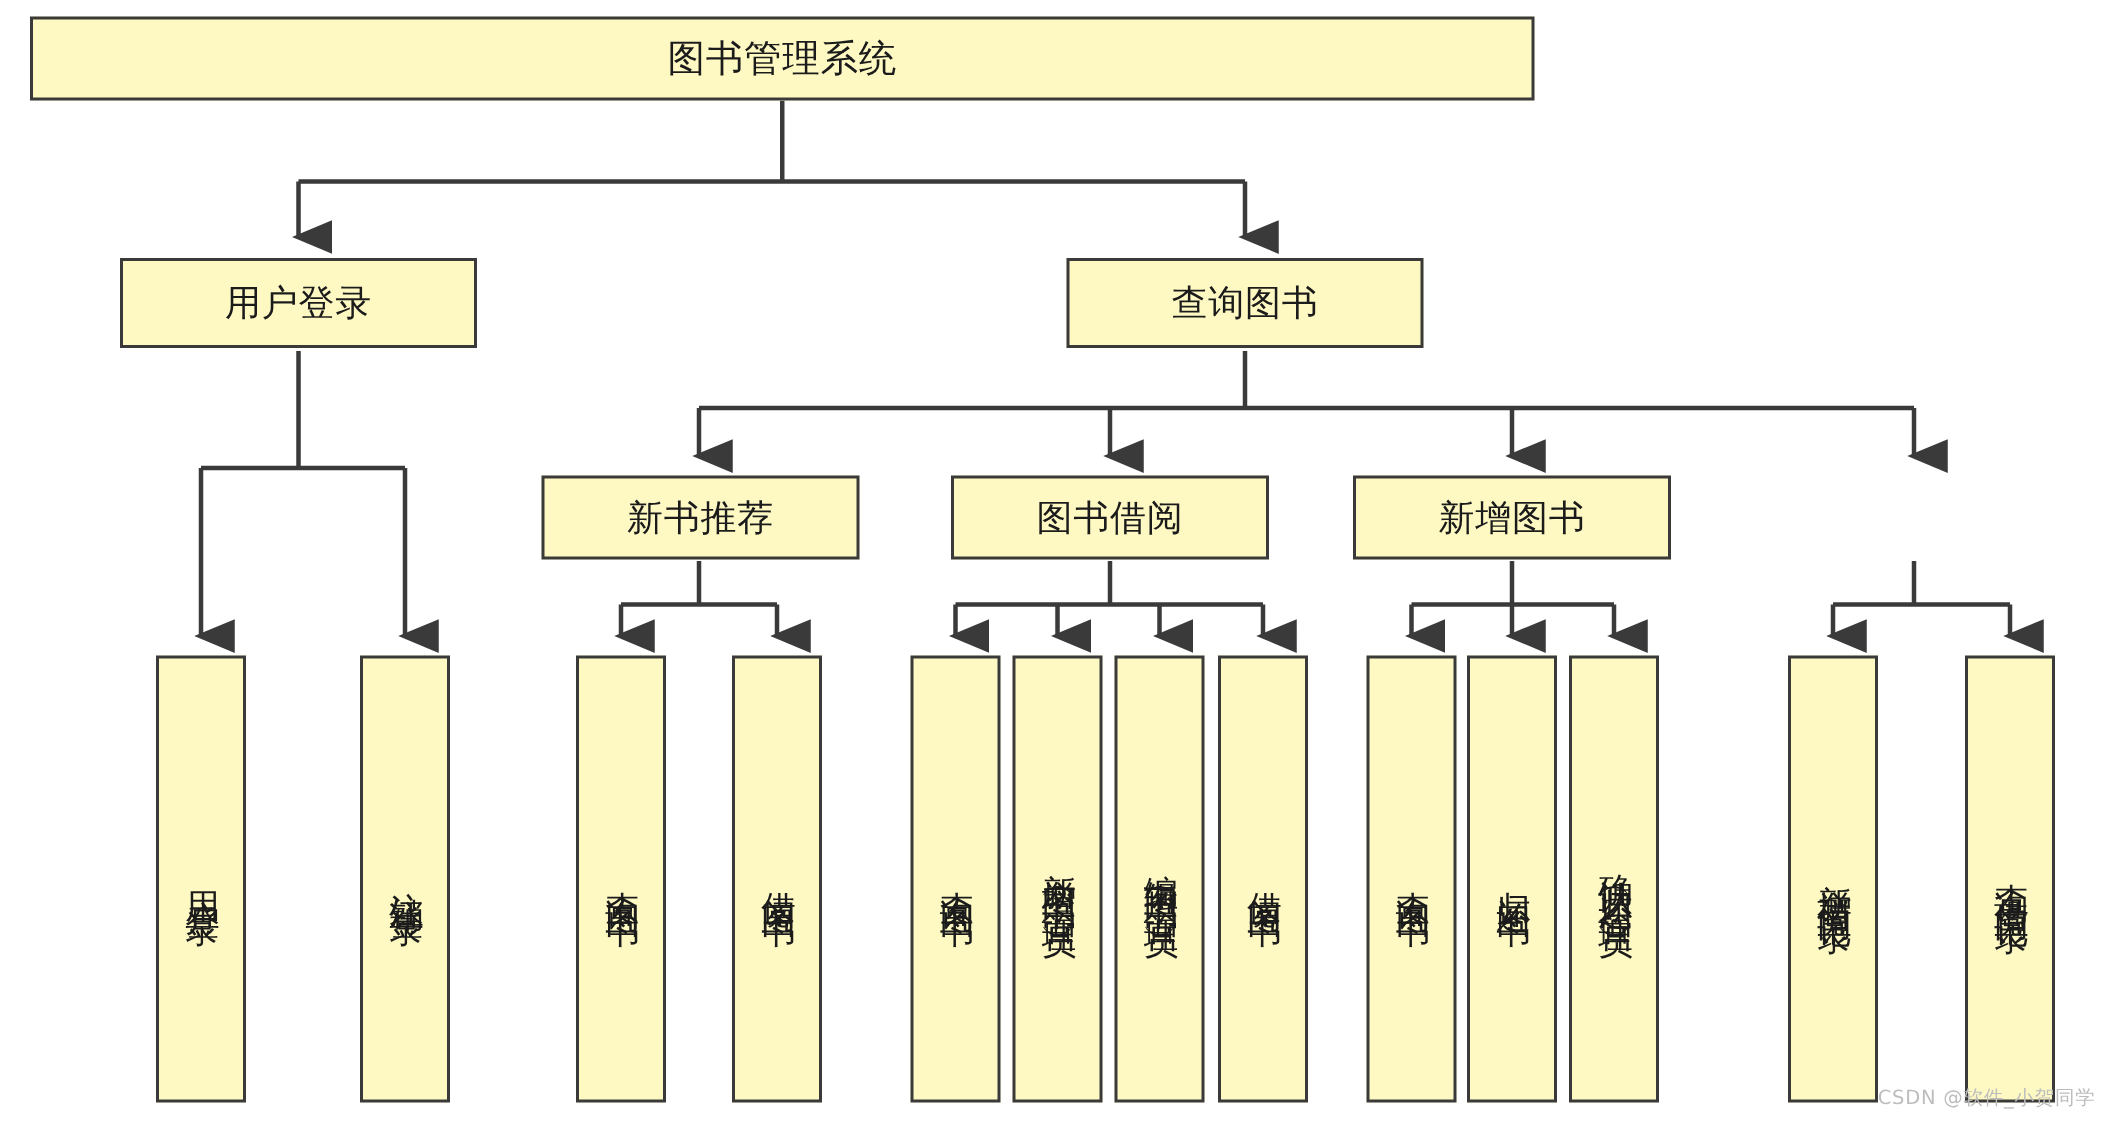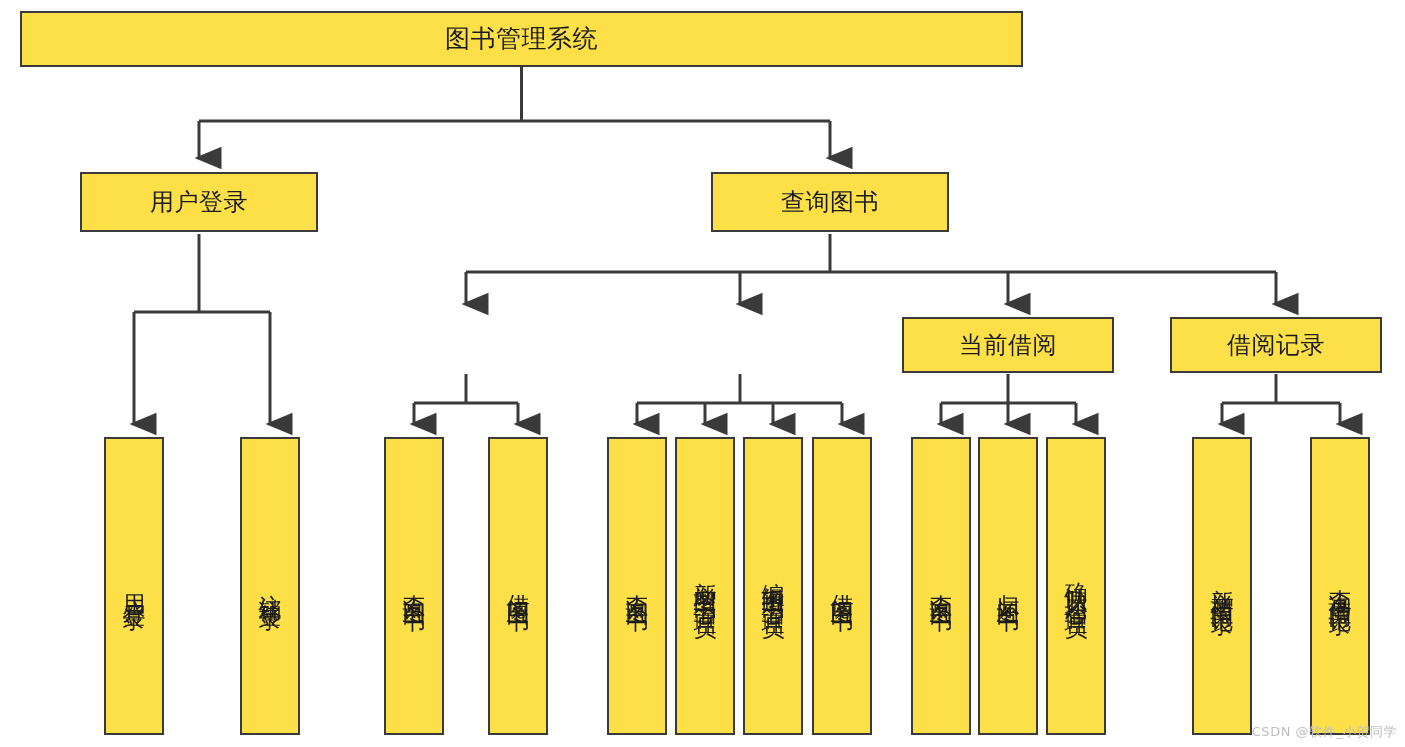--- a/index.html
+++ b/index.html
@@ -29,21 +29,21 @@
     left: 0; top: 0;
     width: 1405px;
     height: 747px;
     pointer-events: none;
   }
 
   
   .node {
     position: absolute;
     box-sizing: border-box;
-    background: #fde047;
+    background: #fef9c3;
     border: 2.5px solid #3a3a3a;
     display: flex;
     align-items: center;
     justify-content: center;
     color: #1b1b1b;
     text-align: center;
   }
 
   .node-label {
     display: block;
@@ -151,29 +151,32 @@
   </div>
 
   <div class="node horizontal" style="left:80px; top:172px; width:238px; height:60px;">
     <span class="node-label">用户登录</span>
   </div>
 
   <div class="node horizontal" style="left:711px; top:172px; width:238px; height:60px;">
     <span class="node-label">查询图书</span>
   </div>
 
-
+  <div class="node horizontal" style="left:361px; top:317px; width:212px; height:56px;">
+    <span class="node-label">新书推荐</span>
+  </div>
+
+  <div class="node horizontal" style="left:634px; top:317px; width:212px; height:56px;">
+    <span class="node-label">图书借阅</span>
+  </div>
 
   <div class="node horizontal" style="left:902px; top:317px; width:212px; height:56px;">
-    <span class="node-label">当前借阅</span>
-  </div>
-
-  <div class="node horizontal" style="left:1170px; top:317px; width:212px; height:56px;">
-    <span class="node-label">借阅记录</span>
-  </div>
+    <span class="node-label">新增图书</span>
+  </div>
+
 
   <div class="node vertical" style="left:104px; top:437px; width:60px; height:298px;">
     <span class="node-label">用户登录</span>
   </div>
 
   <div class="node vertical" style="left:240px; top:437px; width:60px; height:298px;">
     <span class="node-label">注销登录</span>
   </div>
 
   <div class="node vertical" style="left:384px; top:437px; width:60px; height:298px;">

